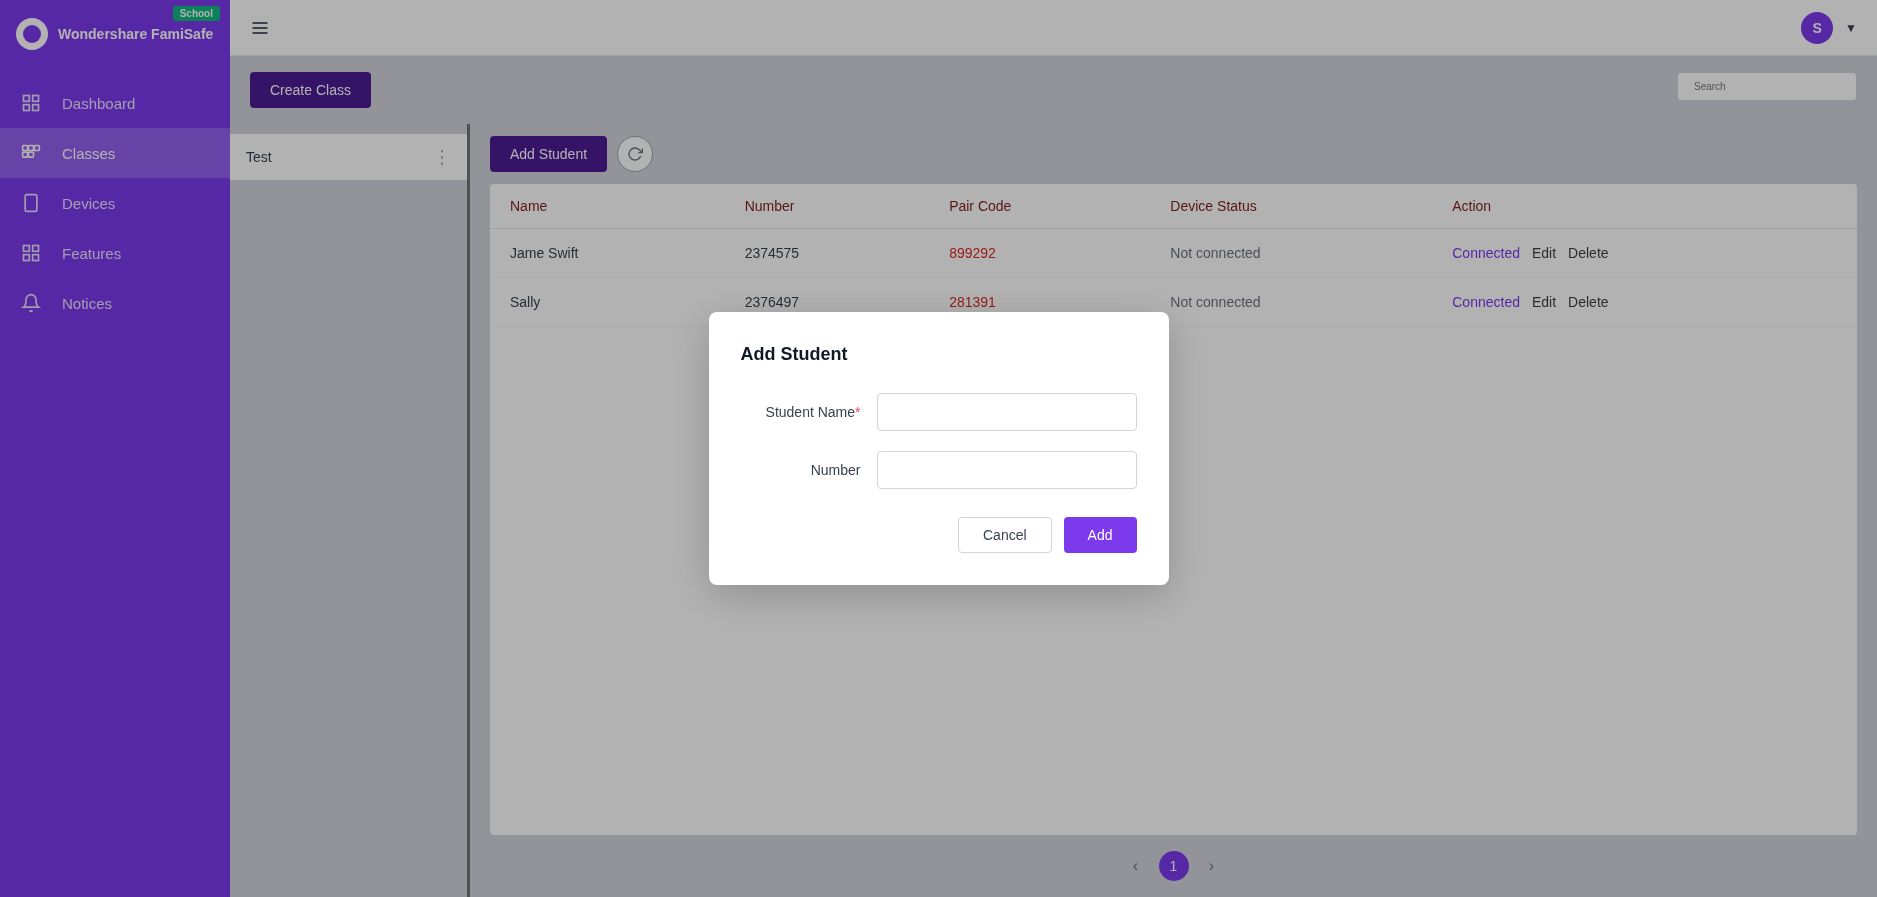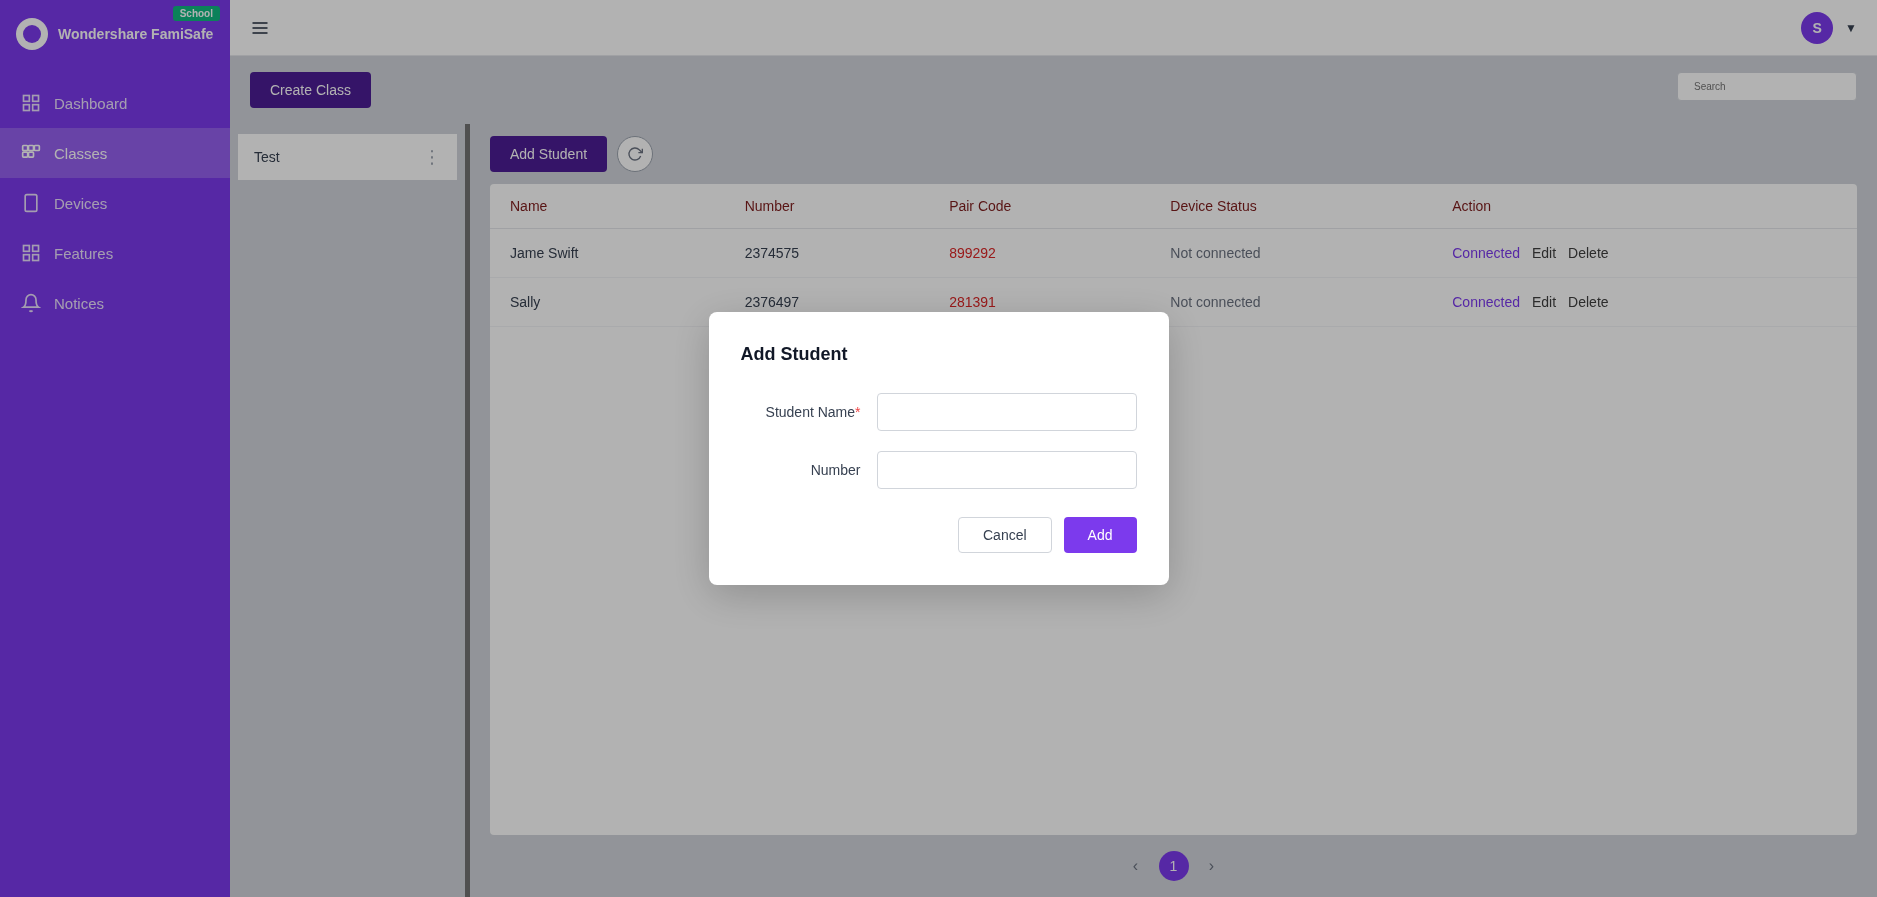--- a/index.html
+++ b/index.html
@@ -51,21 +51,21 @@
       border-radius: 3px;
     }
     .sidebar-nav {
       display: flex;
       flex-direction: column;
       padding: 10px 0;
     }
     .nav-item {
       display: flex;
       align-items: center;
-      gap: 12px;
+      gap: 20px;
       padding: 14px 20px;
       color: rgba(255,255,255,0.85);
       cursor: pointer;
       font-size: 15px;
       font-weight: 500;
       border-radius: 0;
       transition: background 0.15s;
     }
     .nav-item.active {
       background: rgba(255,255,255,0.2);
@@ -160,22 +160,22 @@
 
     
     .panels {
       display: flex;
       flex: 1;
       overflow: hidden;
     }
     .left-panel {
       width: 240px;
       background: #d1d5db;
-      border-right: 5px solid #737373;
-      padding: 10px 8px;
+      border-right: 3px solid #737373;
+      padding: 10px 0;
     }
     .class-item {
       display: flex;
       align-items: center;
       justify-content: space-between;
       padding: 12px 16px;
       background: white;
       cursor: pointer;
       font-size: 14px;
       color: #374151;

